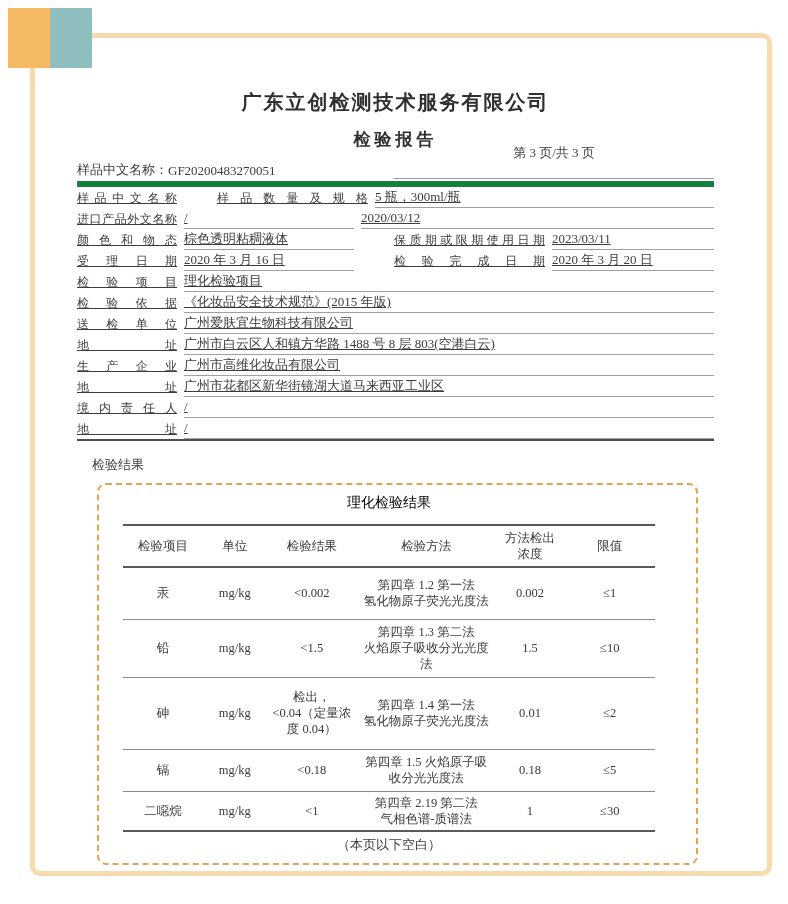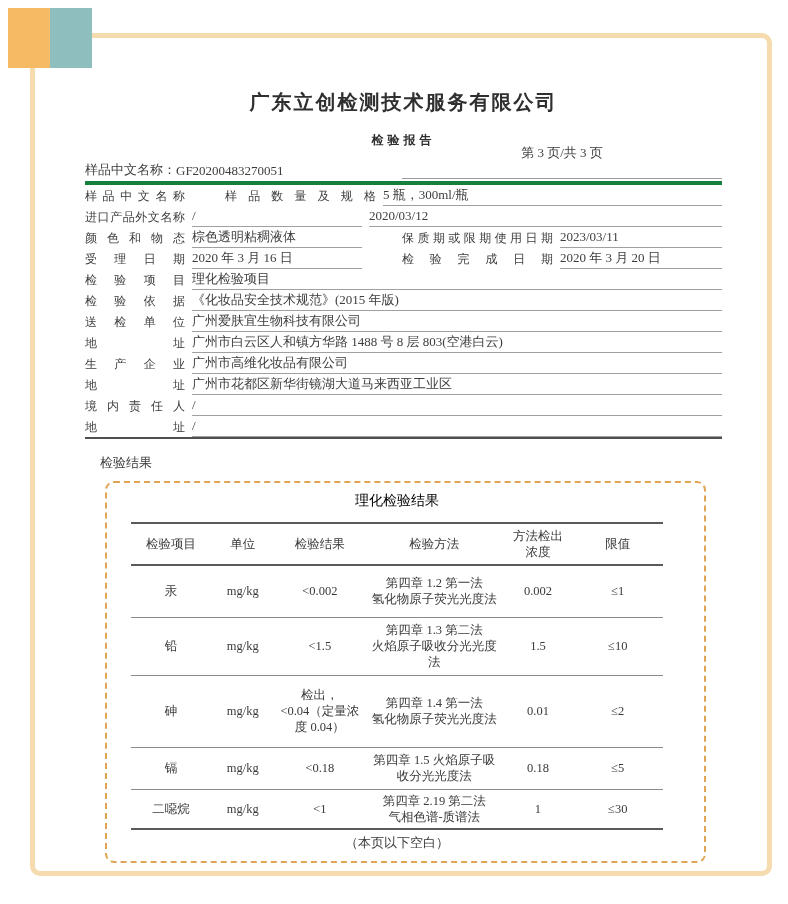--- a/index.html
+++ b/index.html
@@ -10,33 +10,33 @@
     color:#3d3d3d;
   }
   .page-border {
     position:absolute; left:30px; top:33px; width:742px; height:843px;
     border:5px solid #f5dbae; border-radius:10px; background:transparent;
   }
   .deco-square { position:absolute; top:8px; width:42px; height:60px; }
   .deco-orange { left:8px;  background:#f6b964; }
   .deco-teal   { left:50px; background:#8fbebf; }
 
-  .content { position:absolute; left:85px; top:88px; width:637px; }
+  .content { position:absolute; left:77px; top:88px; width:637px; }
 
   .company { text-align:center; font-size:20px; font-weight:bold; color:#2f2f2f; letter-spacing:2px; line-height:28px; }
-  .report-title { text-align:center; font-size:12px; font-weight:bold; color:#2f2f2f; letter-spacing:4px; line-height:24px; margin-top:12px; }
+  .report-title { text-align:center; font-size:17px; font-weight:bold; color:#2f2f2f; letter-spacing:4px; line-height:24px; margin-top:12px; }
 
   .refline { display:flex; align-items:flex-end; margin-top:8px; height:19px; font-size:13px; }
   .refline .left { white-space:nowrap; }
   .refline .pageno {
     margin-left:auto; width:320px; text-align:center;
     border-bottom:1px solid #9a9a9a; padding-bottom:16px;
   }
 
-  .info-table { border-top:4px solid #15803d; border-bottom:2px solid #4f4f4f; margin-top:2px; }
+  .info-table { border-top:6px solid #15803d; border-bottom:2px solid #4f4f4f; margin-top:2px;text-decoration:underline; }
   .irow { display:flex; align-items:flex-end; height:21px; font-size:13px; }
   .ilabel {
     display:inline-block; width:100px; flex:0 0 100px;
     font-size:12px; text-align:justify; text-align-last:justify; line-height:20px;
   }
   .rlabel { flex:0 0 151px; width:151px; margin-left:40px; }
   .ivalue {
     border-bottom:1px solid #a0a0a0; margin-left:7px; line-height:20px;
     white-space:nowrap; overflow:hidden;
   }

